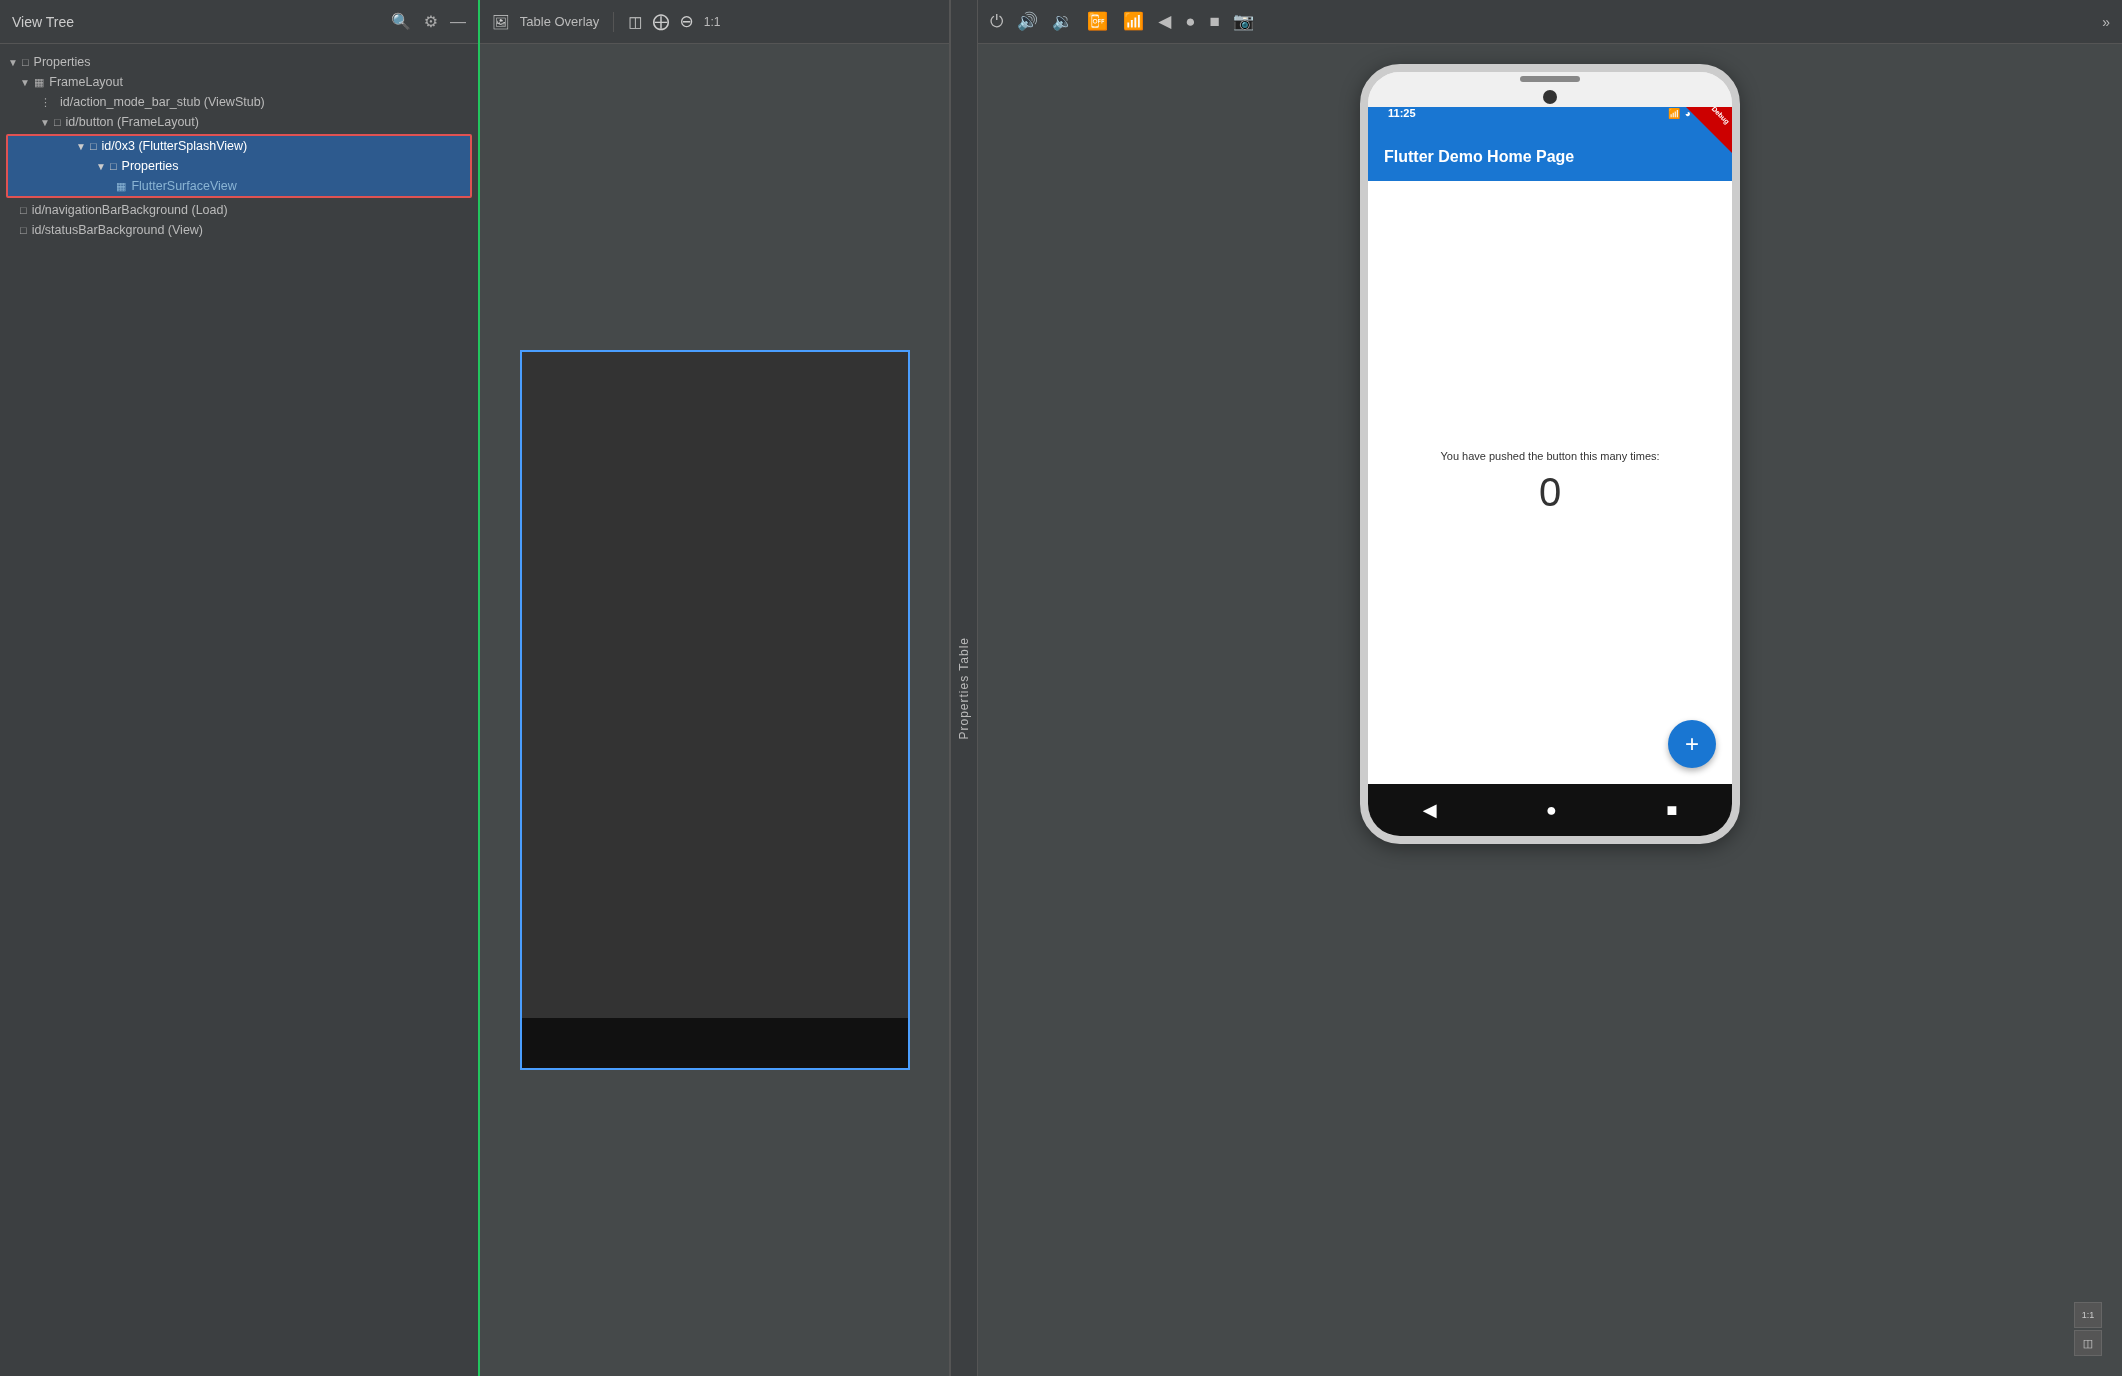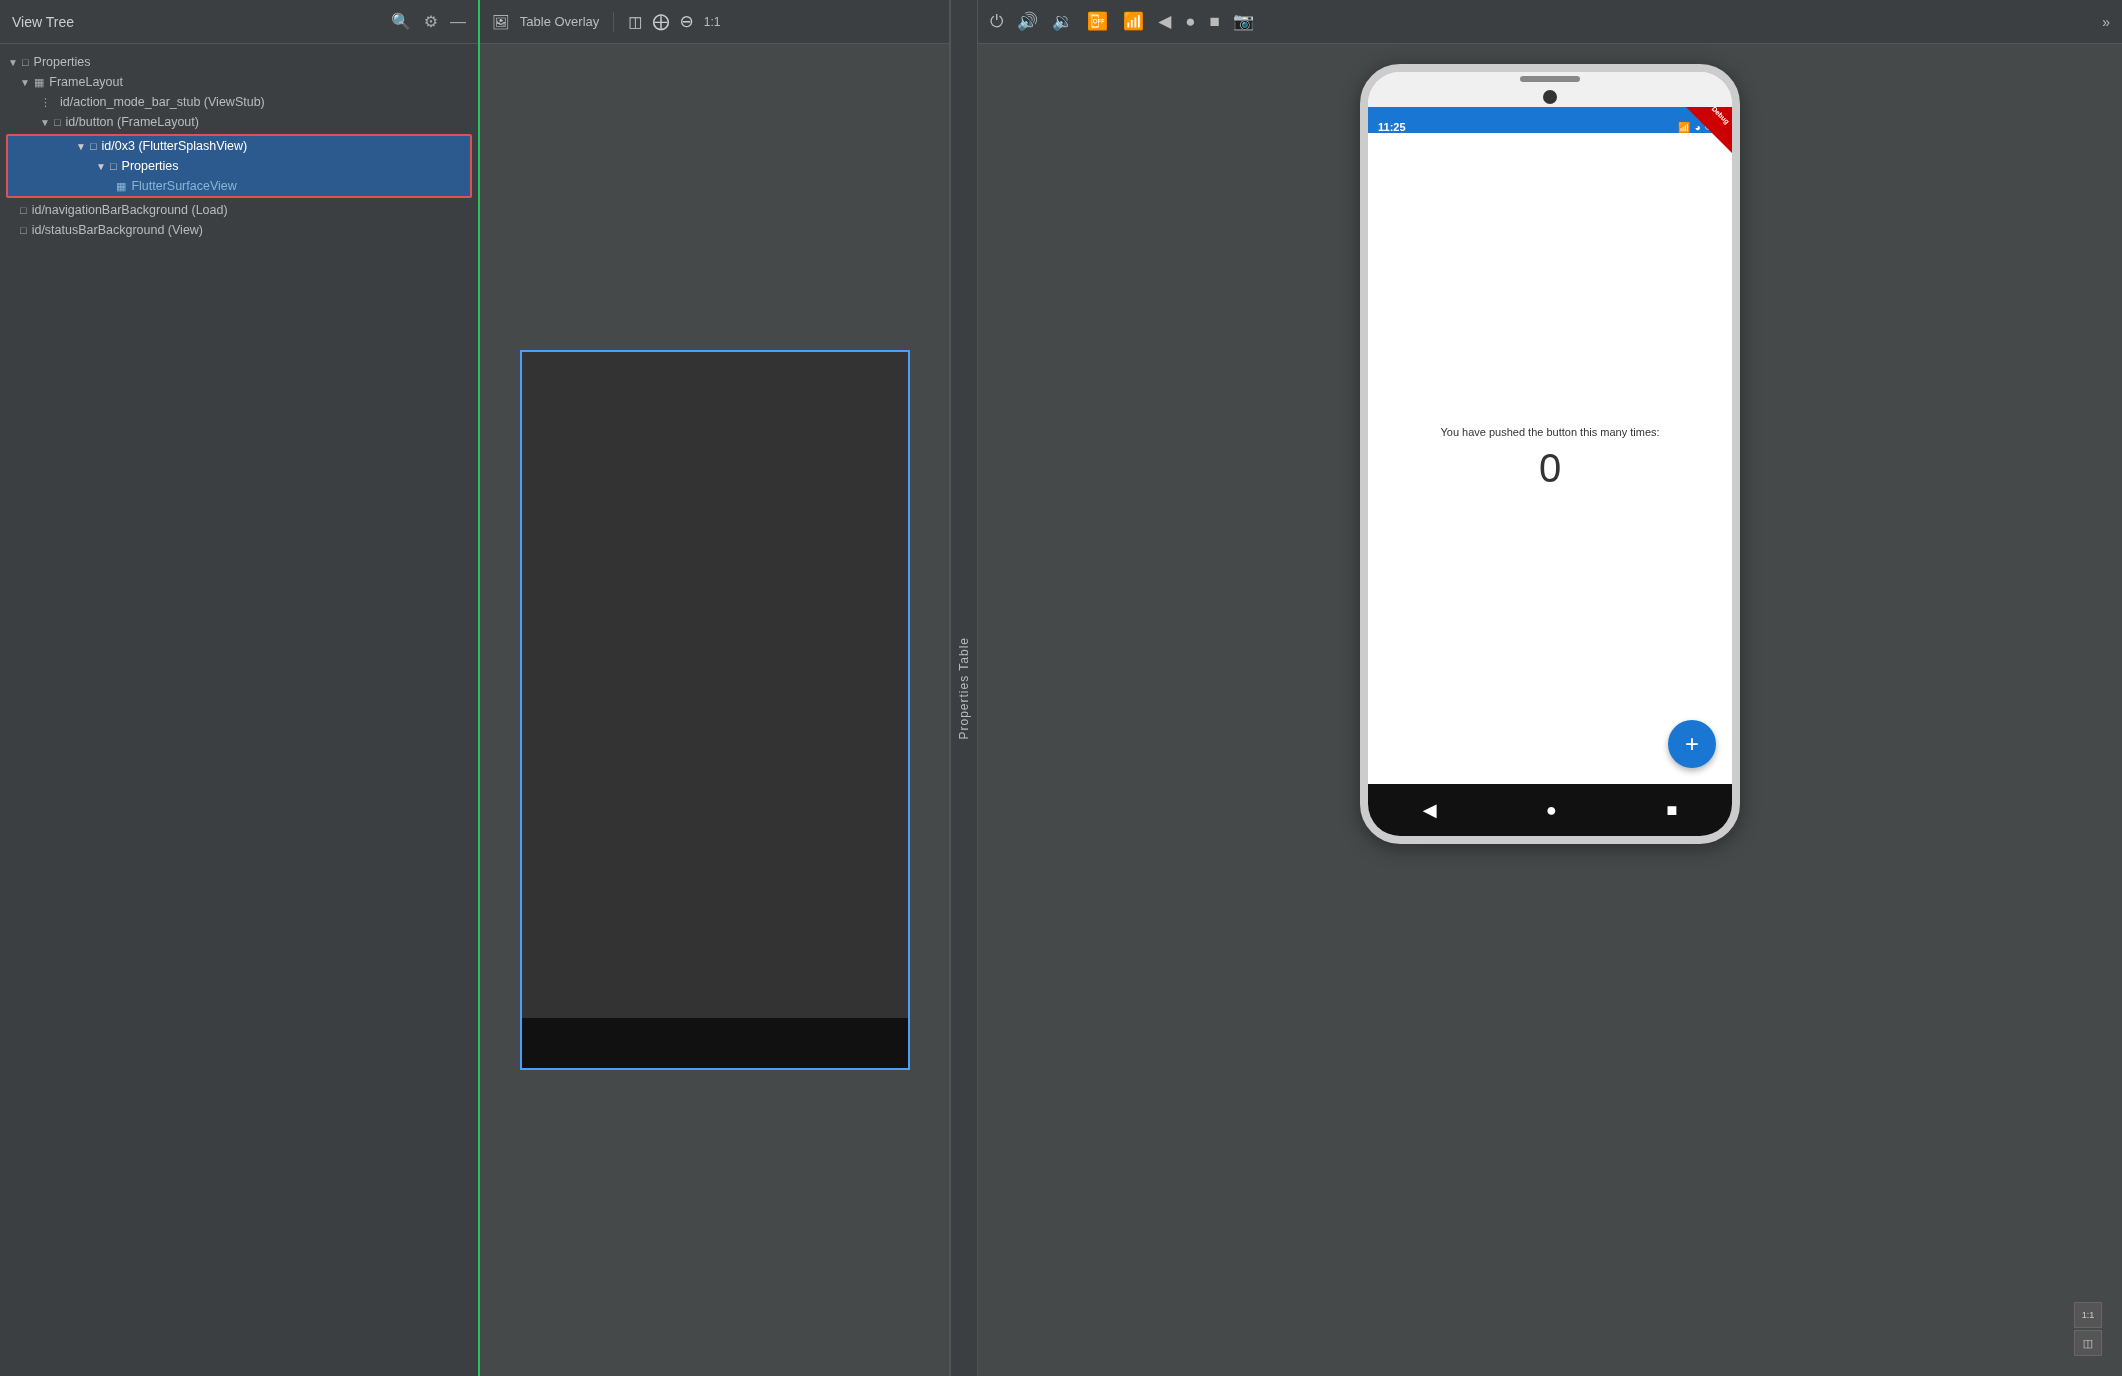--- a/index.html
+++ b/index.html
@@ -236,22 +236,22 @@
       height: 6px;
       background: #888;
       border-radius: 3px;
       margin-bottom: 4px;
     }
 
     .phone-status-bar {
       height: 26px;
       background: #1976d2;
       display: flex;
-      align-items: flex-end;
-      padding: 0 10px;
+      align-items: flex-start;
+      padding: 0 20px;
       flex-shrink: 0;
     }
 
     .status-time {
       font-size: 11px;
       color: white;
       font-weight: 600;
     }
 
     .status-icons {
@@ -515,20 +515,23 @@
             <span class="status-icon-item">⏱</span>
             <span class="status-icon-item">▮</span>
           </div>
 
           <div style="position:absolute; top:35px; right:0; width:46px; height:46px; overflow:hidden; z-index:10;">
             <div style="position:absolute; top:0; right:0; width:0; height:0; border-top: 46px solid #cc0000; border-left: 46px solid transparent;"></div>
             <span style="position:absolute; top:4px; right:2px; font-size:7px; color:white; font-weight:bold; transform:rotate(45deg); transform-origin: center; display:block; width:20px; text-align:center;">Debug</span>
           </div>
         </div>
 
+        <div class="phone-app-bar">
+          <span class="app-bar-title">Flutter Demo Home Page</span>
+        </div>
 
         <div class="phone-content">
           <span class="counter-text">You have pushed the button this many times:</span>
           <span class="counter-number">0</span>
           <div class="fab-button">
             <span>+</span>
           </div>
         </div>
 
         <div class="phone-nav-bar">

